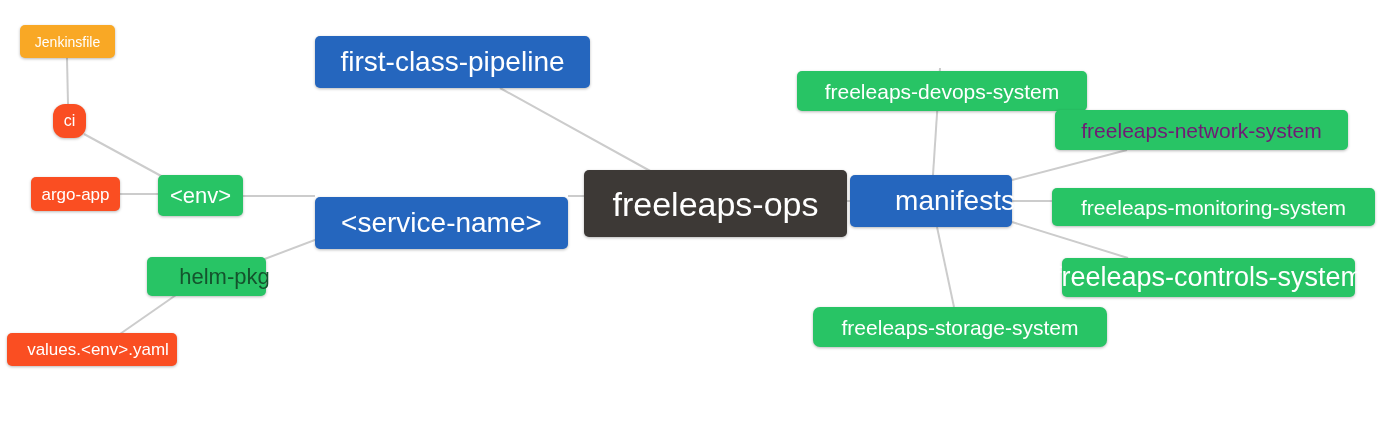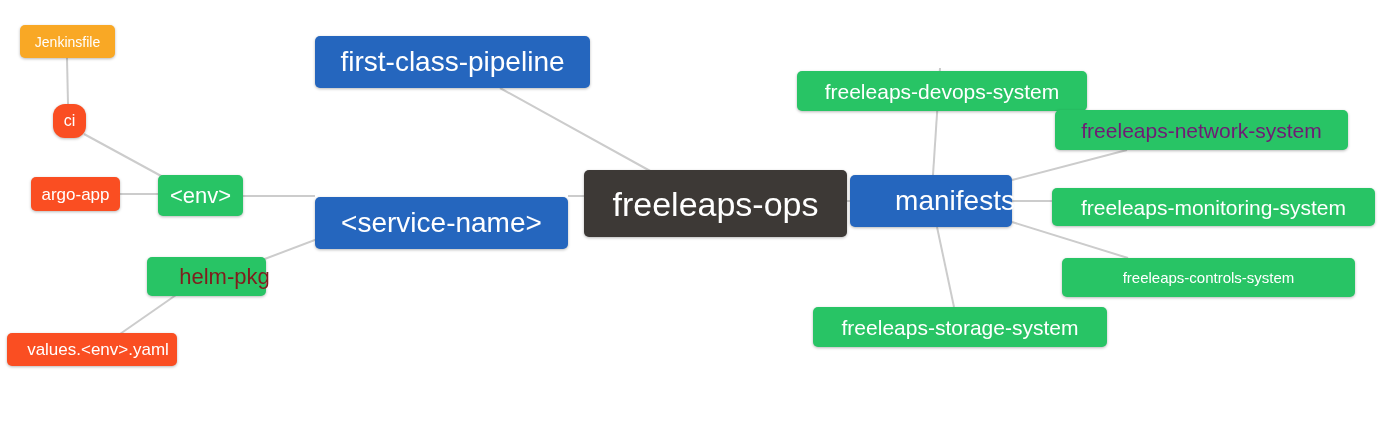--- a/index.html
+++ b/index.html
@@ -44,22 +44,22 @@
   #n-env         { left:158px; top:175px; width:85px;  height:41px; font-size:22px; }
   #n-helm-pkg    { left:147px; top:257px; width:119px; height:39px; font-size:22px; }
   #n-values      { left:7px;   top:333px; width:170px; height:33px; font-size:17px;padding-left:12px; }
   #n-pipeline    { left:315px; top:36px;  width:275px; height:52px; font-size:28px; }
   #n-service     { left:315px; top:170px; width:253px; height:52px; font-size:28px;margin-top:27px; }
   #n-ops         { left:584px; top:170px; width:263px; height:67px; font-size:34px; }
   #n-manifests   { left:850px; top:175px; width:162px; height:52px; font-size:28px; }
   #n-devops      { left:797px; top:28px;  width:290px; height:40px; font-size:21px; }
   #n-network     { left:1055px;top:110px; width:293px; height:40px; font-size:21px; }
   #n-monitoring  { left:1052px;top:188px; width:323px; height:38px; font-size:21px; }
-  #n-controls    { left:1062px;top:258px; width:293px; height:39px; font-size:15px; }
-  #n-storage     { left:813px; top:307px; width:294px; height:40px; font-size:21px; }
+  #n-controls    { left:1062px;top:258px; width:293px; height:39px; font-size:27px; }
+  #n-storage     { left:813px; top:307px; width:294px; height:40px; font-size:21px;border-radius:7px; }
 </style>
 </head>
 <body style="background: rgb(255, 255, 255);">
 
 <div class="canvas">
 
   <svg class="edge-layer" viewBox="0 0 1390 421">
     <line class="edge" x1="67" y1="58" x2="68" y2="104" stroke-width="2" stroke="#cccccc"></line>
     <line class="edge" x1="84" y1="134" x2="163" y2="177" stroke-width="2" stroke="#cccccc"></line>
     <line class="edge" x1="120" y1="194" x2="158" y2="194" stroke-width="2" stroke="#cccccc"></line>
@@ -73,21 +73,21 @@
     <line class="edge" x1="1012" y1="180" x2="1127" y2="150" stroke-width="2" stroke="#cccccc"></line>
     <line class="edge" x1="1012" y1="201" x2="1052" y2="201" stroke-width="2" stroke="#cccccc"></line>
     <line class="edge" x1="1012" y1="222" x2="1128" y2="258" stroke-width="2" stroke="#cccccc"></line>
     <line class="edge" x1="937" y1="227" x2="954" y2="307" stroke-width="2" stroke="#cccccc"></line>
   </svg>
 
   <div class="node" id="n-jenkinsfile" style="background: rgb(249, 168, 37); color: rgb(255, 255, 255);">Jenkinsfile</div>
   <div class="node" id="n-ci" style="background: rgb(250, 78, 34); color: rgb(255, 255, 255);">ci</div>
   <div class="node" id="n-argo-app" style="background: rgb(250, 78, 34); color: rgb(255, 255, 255);">argo-app</div>
   <div class="node" id="n-env" style="background: rgb(40, 196, 101); color: rgb(255, 255, 255);">&lt;env&gt;</div>
-  <div class="node" id="n-helm-pkg" style="background: rgb(40, 196, 101); color: #7f1d1d; padding-left: 36px;">helm-pkg</div>
+  <div class="node" id="n-helm-pkg" style="background: rgb(40, 196, 101); color: #14532d; padding-left: 36px;">helm-pkg</div>
   <div class="node" id="n-values" style="background: rgb(250, 78, 34); color: rgb(255, 255, 255);">values.&lt;env&gt;.yaml</div>
   <div class="node" id="n-pipeline" style="background: rgb(37, 102, 190); color: rgb(255, 255, 255);">first-class-pipeline</div>
   <div class="node" id="n-service" style="background: rgb(37, 102, 190); color: rgb(255, 255, 255);">&lt;service-name&gt;</div>
   <div class="node" id="n-ops" style="background: rgb(61, 57, 54); color: rgb(255, 255, 255);">freeleaps-ops</div>
   <div class="node" id="n-manifests" style="background: rgb(37, 102, 190); color: rgb(255, 255, 255); padding-left: 48px;">manifests</div>
   <div class="node" id="n-devops" style="background: rgb(40, 196, 101); color: rgb(255, 255, 255); margin-top: 43px;">freeleaps-devops-system</div>
   <div class="node" id="n-network" style="background: rgb(40, 196, 101); color: #701a75;">freeleaps-network-system</div>
   <div class="node" id="n-monitoring" style="background: rgb(40, 196, 101); color: rgb(255, 255, 255);">freeleaps-monitoring-system</div>
   <div class="node" id="n-controls" style="background: rgb(40, 196, 101); color: rgb(255, 255, 255);">freeleaps-controls-system</div>
   <div class="node" id="n-storage" style="background: rgb(40, 196, 101); color: rgb(255, 255, 255);">freeleaps-storage-system</div>

